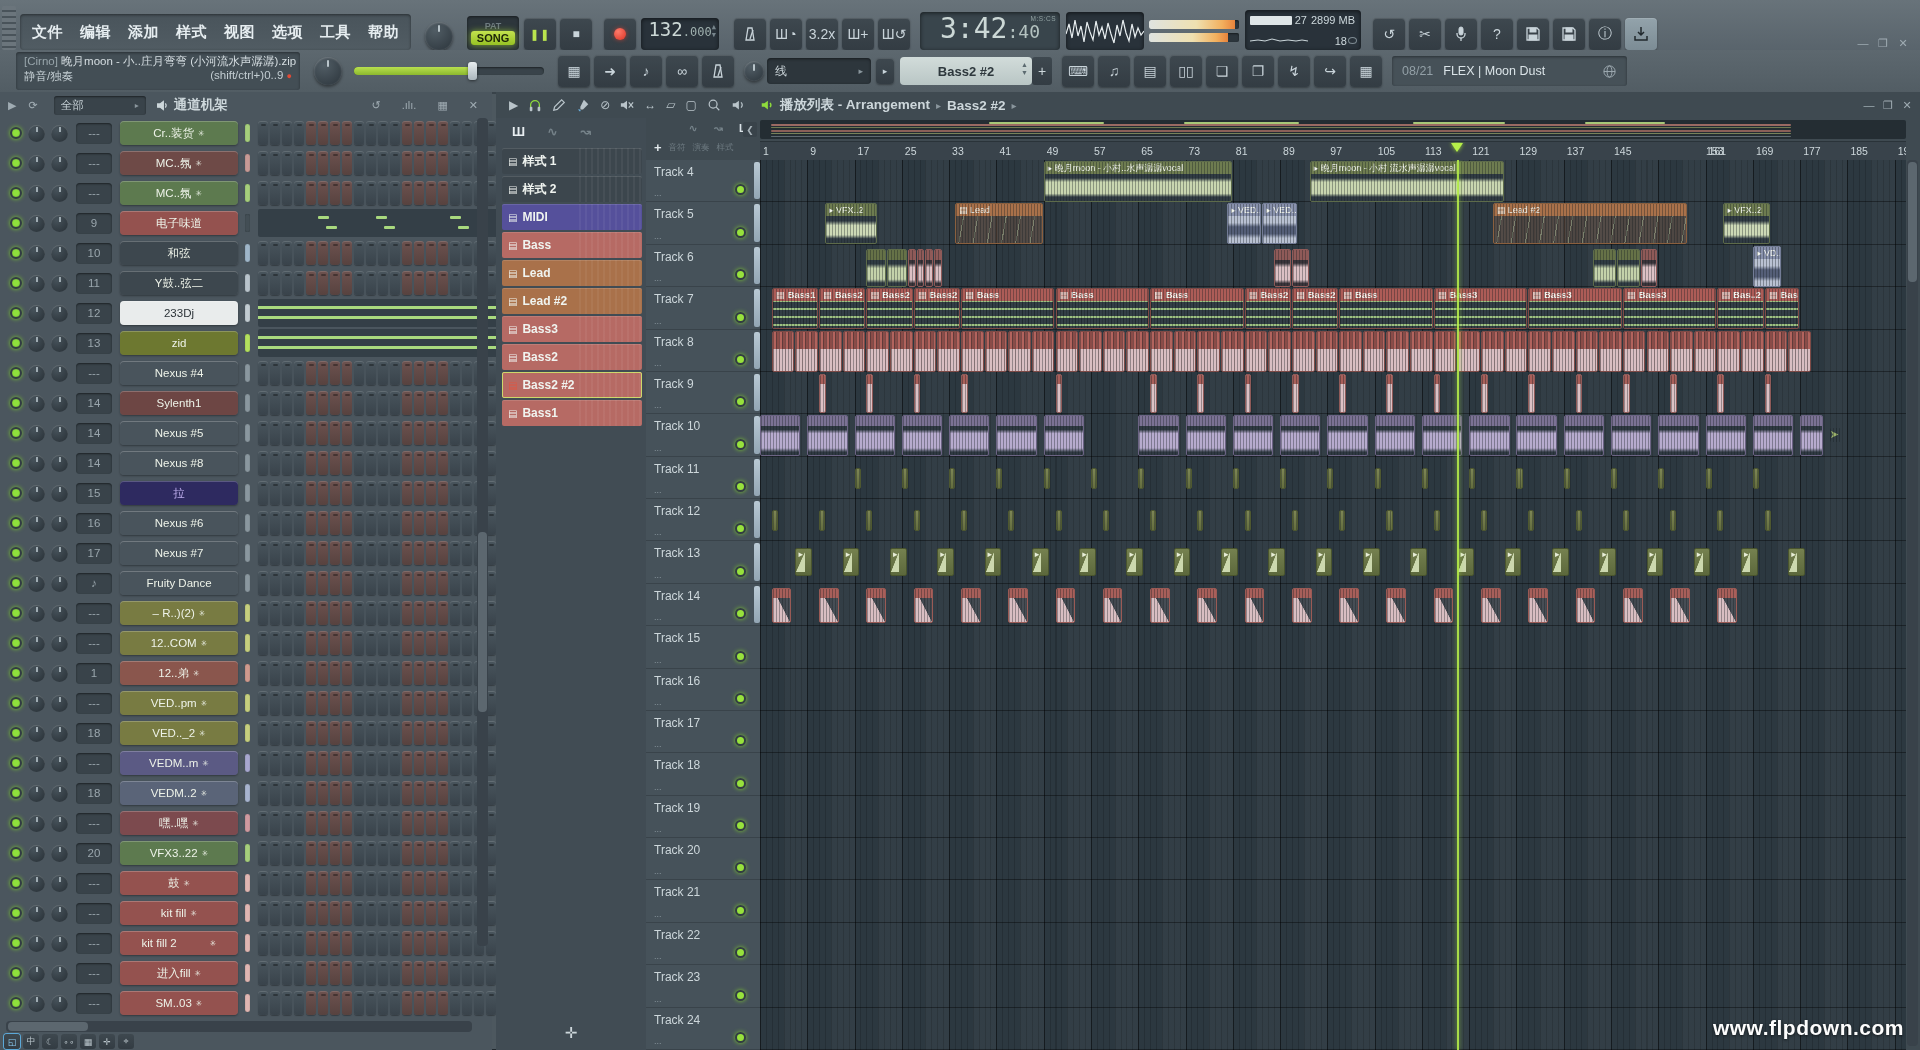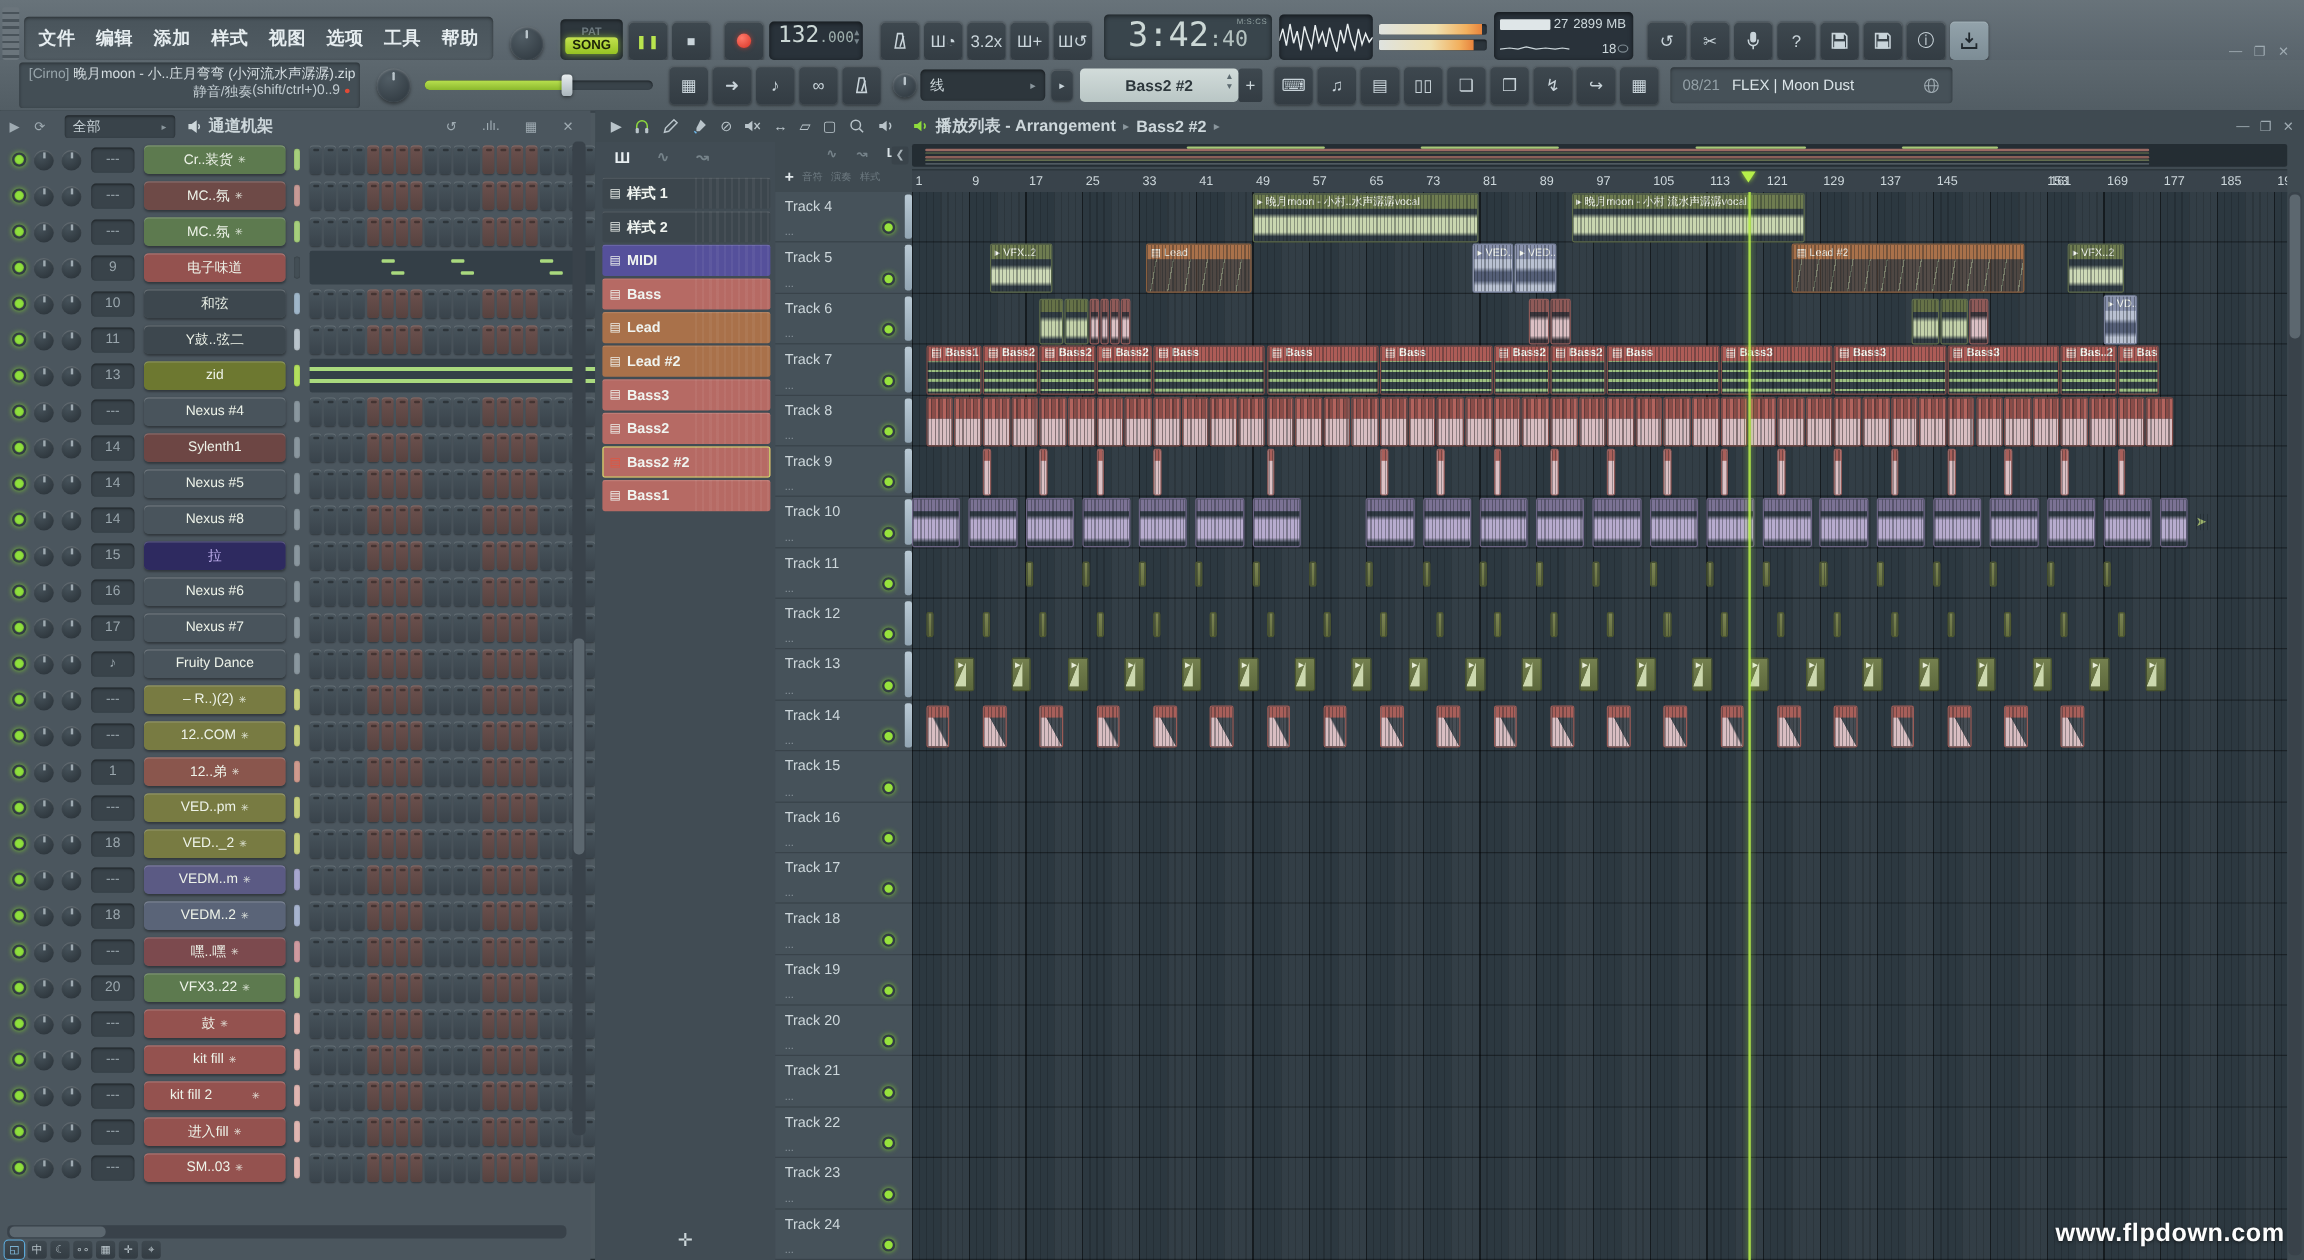--- a/index.html
+++ b/index.html
@@ -39,21 +39,21 @@
   #cpu .bar{position:absolute;left:5px;top:6px;width:42px;height:9px;background:#dfe6e8;border-radius:1px;}
   #cpu .graph{position:absolute;left:5px;bottom:7px;width:58px;height:8px;}
   #cpu .pct{position:absolute;right:54px;top:4px;} #cpu .mem{position:absolute;right:6px;top:4px;}
   #cpu .voices{position:absolute;right:14px;bottom:3px;}
   #cpu .oval{position:absolute;right:4px;bottom:6px;width:7px;height:5px;border:1px solid #7e8b92;border-radius:50%;}
   .winbtns{display:flex;gap:6px;margin-left:auto;margin-right:10px;}
   .winbtn{width:14px;height:14px;color:#9fabb2;font-size:11px;display:flex;align-items:center;justify-content:center;}
   
   .hint{width:284px;height:38px;margin-left:16px;padding:2px 8px;box-sizing:border-box;background:#434e55;box-shadow:inset 0 1px 3px rgba(0,0,0,.4);border-radius:3px;color:#d6dee2;font-size:11.5px;overflow:hidden;}
   .hint .l1{white-space:nowrap;} .hint .l1 .pfx{color:#98a5ab;}
-  .hint .l2{display:flex;justify-content:flex-end;color:#c3cdd2;}
+  .hint .l2{display:flex;justify-content:space-between;color:#c3cdd2;}
   .hint .dot{color:#e04a36;font-size:9px;}
   #slider{width:190px;height:8px;background:#39434a;border-radius:4px;box-shadow:inset 0 1px 2px rgba(0,0,0,.5);margin:0 12px;position:relative;flex:none;}
   #slider .fill{position:absolute;left:0;top:0;bottom:0;width:62%;background:linear-gradient(#b8e04e,#8cb82e);border-radius:4px;}
   #slider .handle{position:absolute;left:60%;top:-5px;width:9px;height:18px;background:linear-gradient(#e8edef,#aab6bc);border-radius:3px;box-shadow:0 1px 3px rgba(0,0,0,.5);}
   .snapbox{width:104px;height:26px;border-radius:4px;background:#2d363c;box-shadow:inset 0 1px 3px rgba(0,0,0,.5);color:#ccd6da;font-size:12px;display:flex;align-items:center;padding:0 8px;box-sizing:border-box;justify-content:space-between;margin:0 3px;}
   .patsel{width:132px;height:28px;border-radius:4px;background:linear-gradient(#d2dcda,#b9c6c5);color:#2e383d;font-size:13px;font-weight:bold;display:flex;align-items:center;justify-content:center;position:relative;margin-left:4px;}
   .patsel .spin{position:absolute;right:4px;top:4px;font-size:7px;color:#5c6a70;line-height:1.2;}
   .plusbtn{width:20px;height:28px;border-radius:3px;background:linear-gradient(#3e484f,#333c43);color:#cdd7db;font-size:14px;display:flex;align-items:center;justify-content:center;margin-right:8px;}
   .flexpanel{height:30px;min-width:215px;background:#465158;box-shadow:inset 0 1px 3px rgba(0,0,0,.4);border-radius:3px;display:flex;align-items:center;gap:10px;padding:0 10px;margin-left:8px;font-size:12.5px;}
   .flexpanel .idx{color:#93a0a7;} .flexpanel .fname{color:#dbe4e8;}
@@ -549,20 +549,31 @@
             <div class="step b0"></div>
             <div class="step b0"></div>
             <div class="step b0"></div>
             <div class="step b0"></div>
           </div>
         </div>
         <div class="chrow">
           <div class="led"></div>
           <div class="chknob"></div>
           <div class="chknob"></div>
+          <div class="chnum">12</div>
+          <div class="chname" style="background: linear-gradient(rgb(233, 236, 236), rgb(233, 236, 236)); color: rgb(43, 50, 55);">
+            <span>233Dj</span>
+          </div>
+          <div class="mstrip" style="background: rgb(194, 204, 210);"></div>
+          <div class="prevpanel lines"></div>
+        </div>
+        <div class="chrow">
+          <div class="led"></div>
+          <div class="chknob"></div>
+          <div class="chknob"></div>
           <div class="chnum">13</div>
           <div class="chname" style="background: linear-gradient(rgb(109, 120, 48), rgb(109, 120, 48));">
             <span>zid</span>
           </div>
           <div class="mstrip" style="background: rgb(179, 224, 94);"></div>
           <div class="prevpanel lines"></div>
         </div>
         <div class="chrow">
           <div class="led"></div>
           <div class="chknob"></div>

